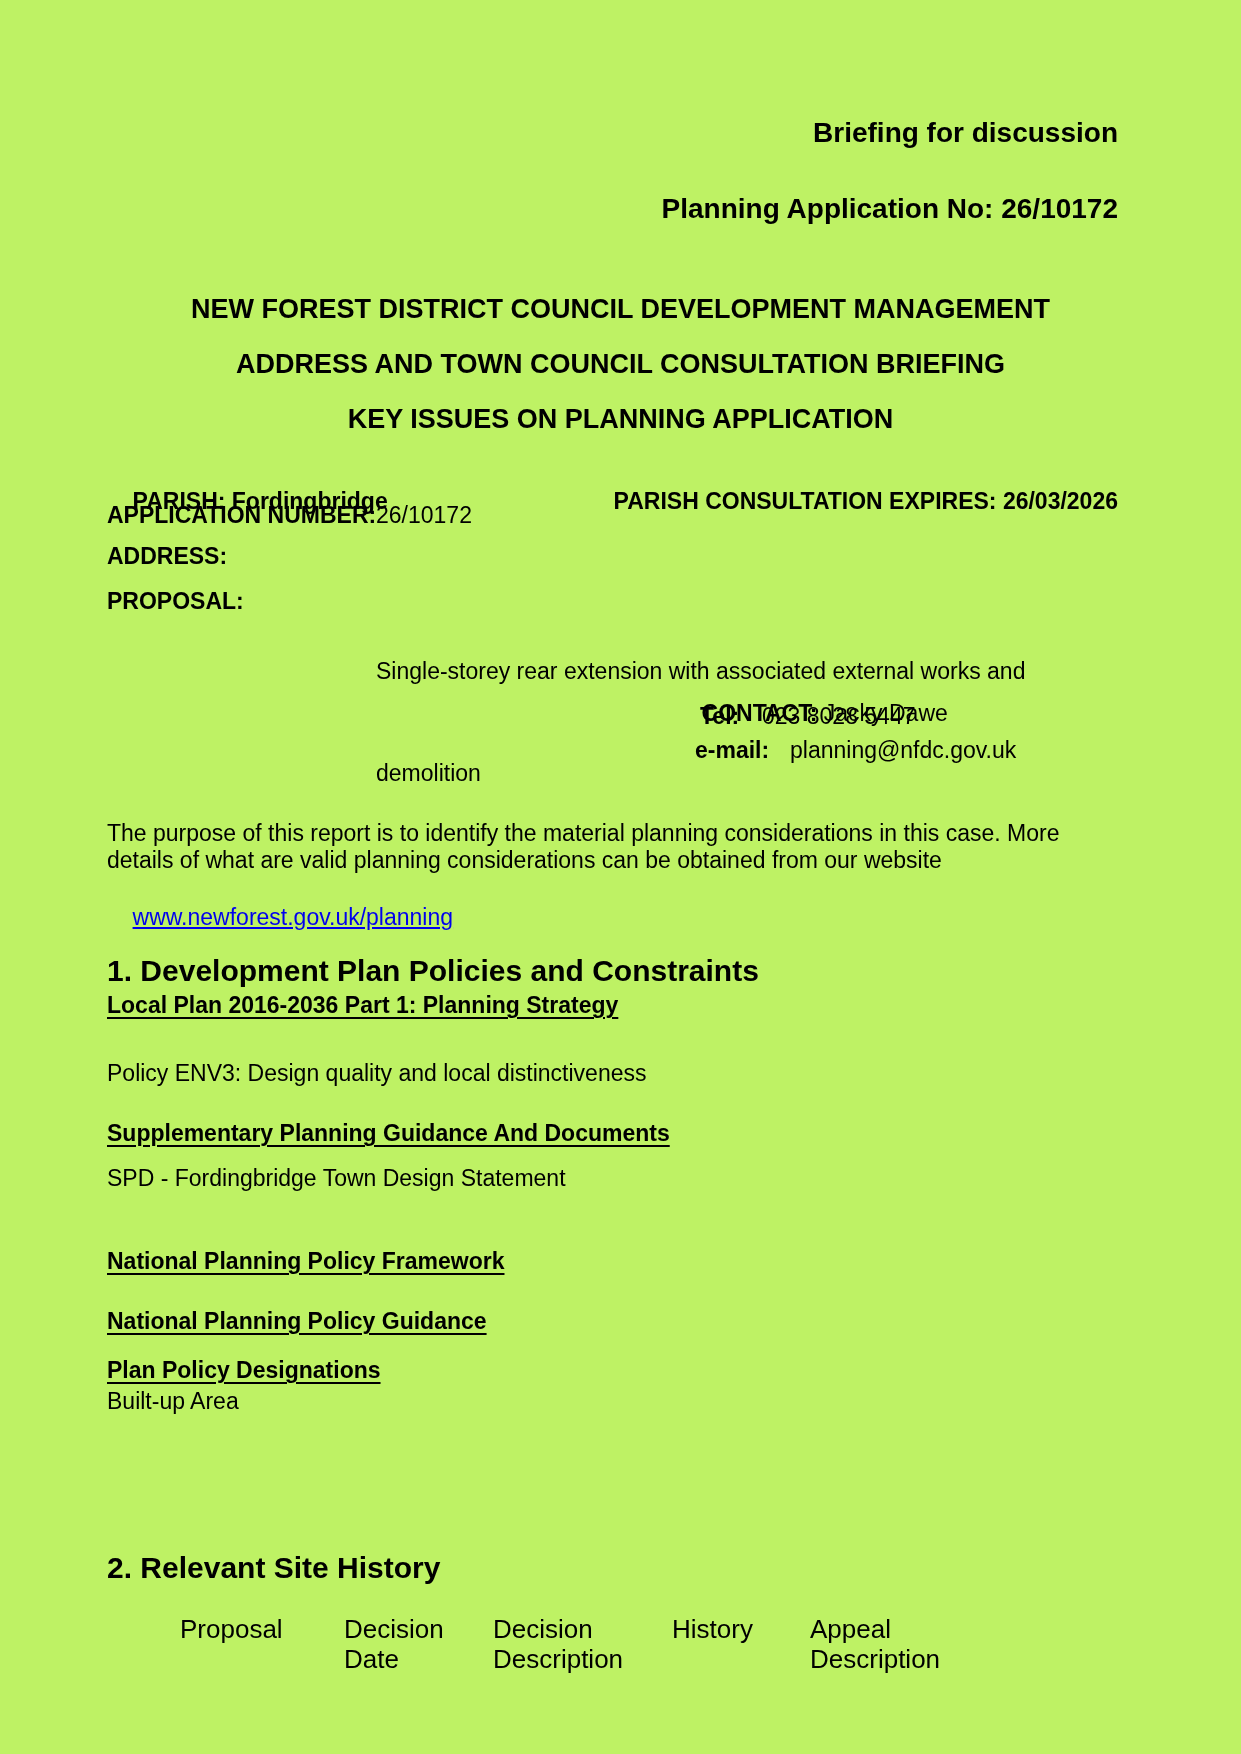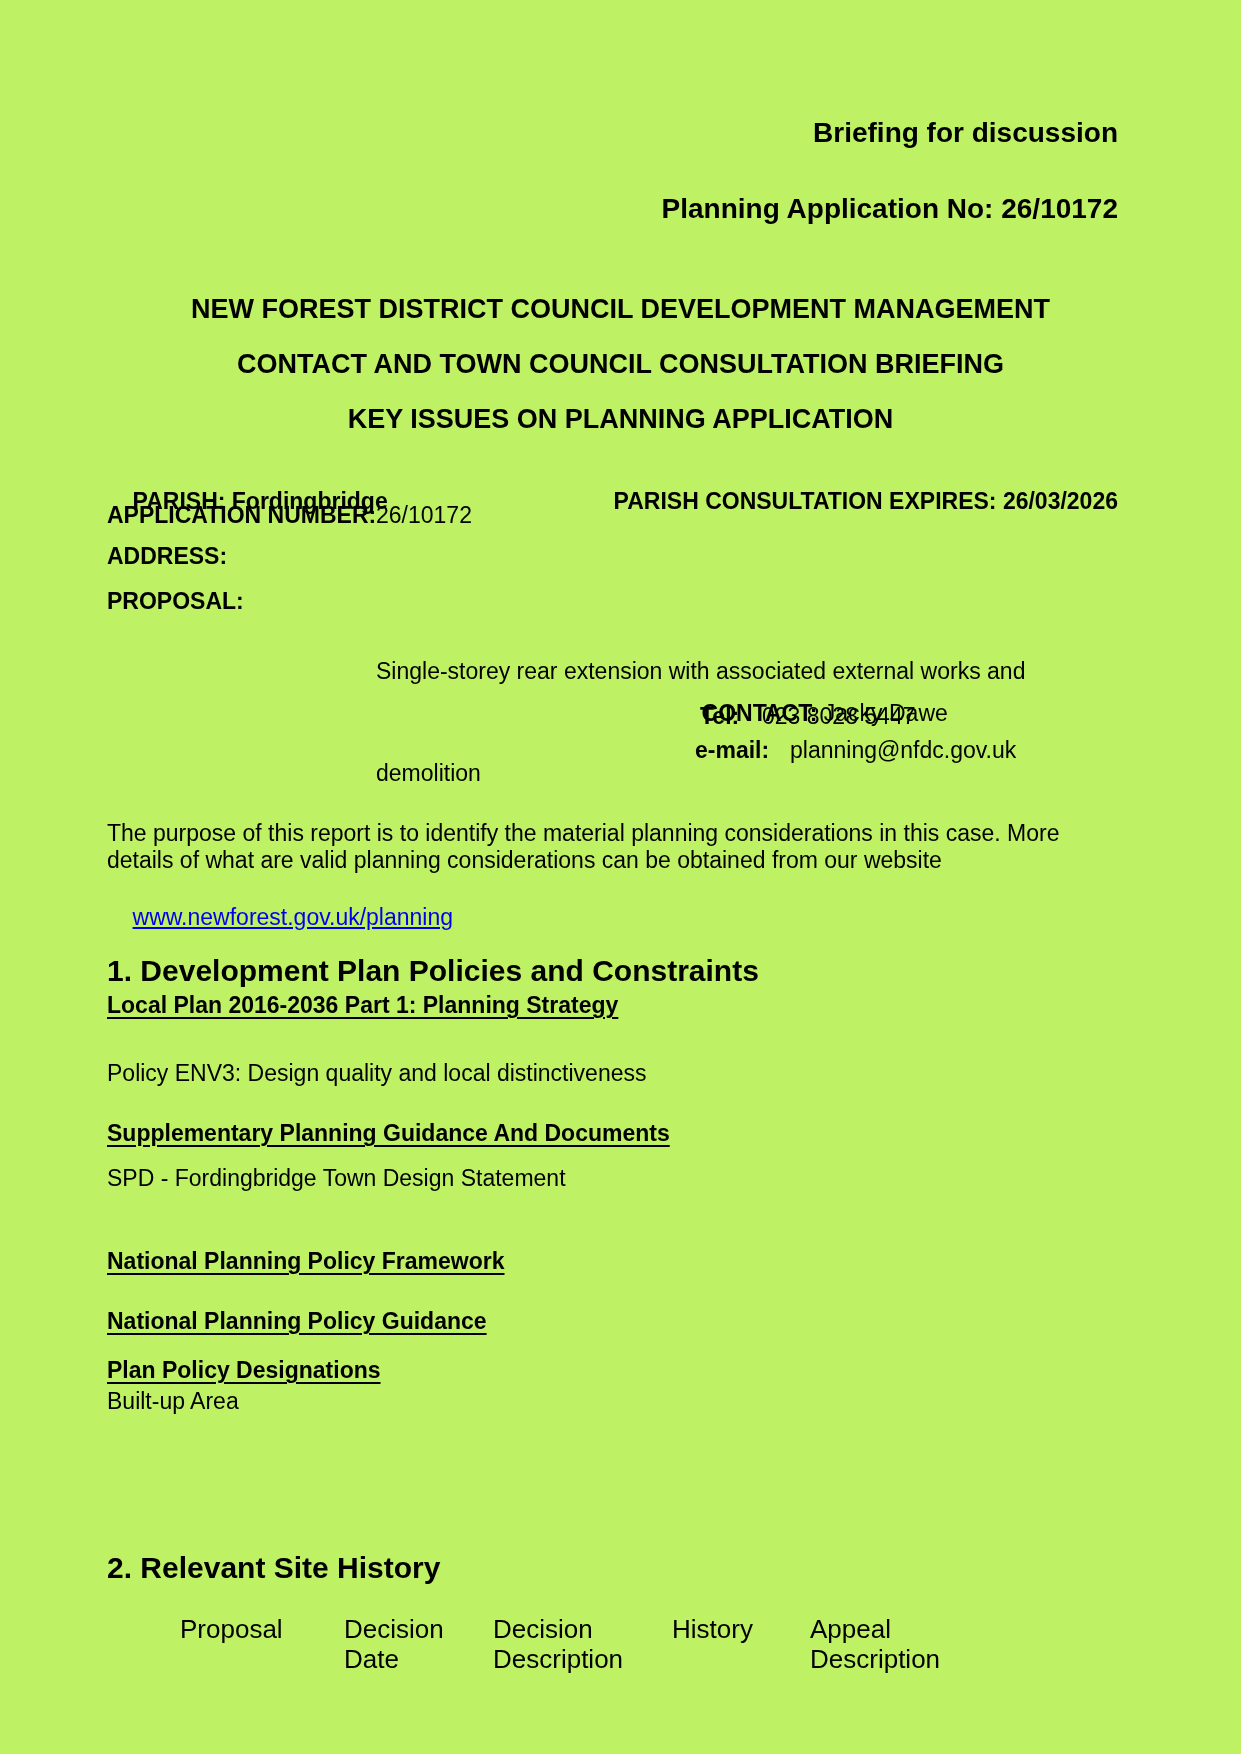--- a/index.html
+++ b/index.html
@@ -25,21 +25,21 @@
 </style>
 </head>
 <body>
 
 <div class="page">
 
   <div class="abs title-right" style="top:116px;right:123px;left:107px;">Briefing for discussion</div>
   <div class="abs title-right" style="top:192px;right:123px;left:107px;">Planning Application No: 26/10172</div>
 
   <div class="abs heading-center" style="top:293px;">NEW FOREST DISTRICT COUNCIL DEVELOPMENT MANAGEMENT</div>
-  <div class="abs heading-center" style="top:348px;">CONTACT AND TOWN COUNCIL CONSULTATION BRIEFING</div>
+  <div class="abs heading-center" style="top:348px;">ADDRESS AND TOWN COUNCIL CONSULTATION BRIEFING</div>
   <div class="abs heading-center" style="top:403px;">KEY ISSUES ON PLANNING APPLICATION</div>
 
   <div class="abs body-text" style="top:456px;left:107px;">
     <span class="b">PARISH: </span><span class="b">Fordingbridge</span>
   </div>
   <div class="abs body-text" style="top:456px;right:123px;text-align:right;">
     <span class="b">PARISH CONSULTATION EXPIRES: </span><span class="b">26/03/2026</span>
   </div>
 
   <div class="abs body-text b" style="top:500px;left:107px;">APPLICATION NUMBER:</div>

